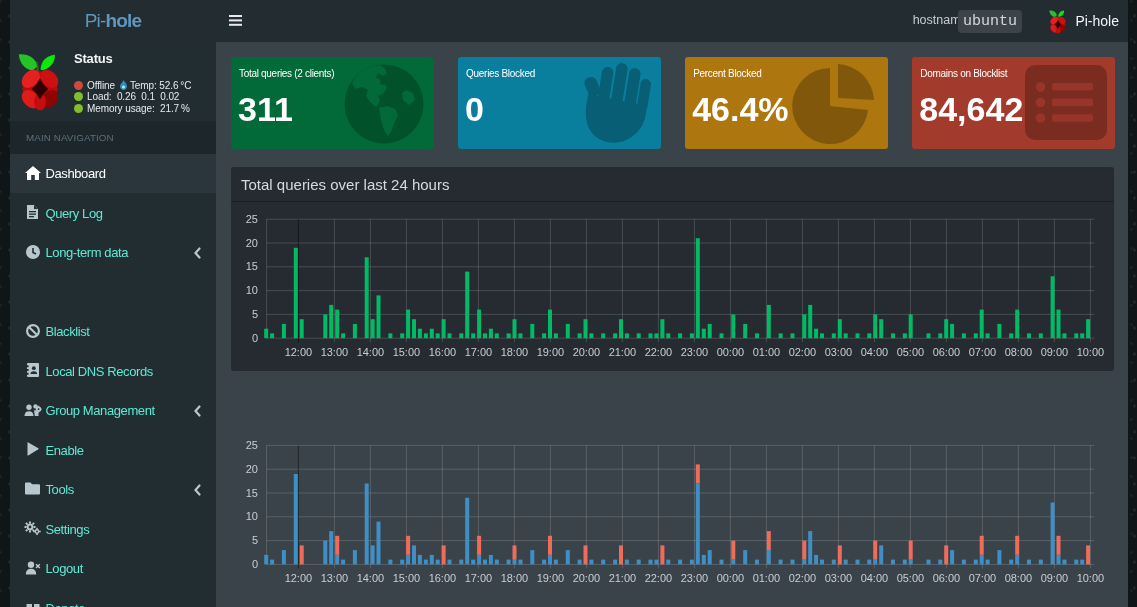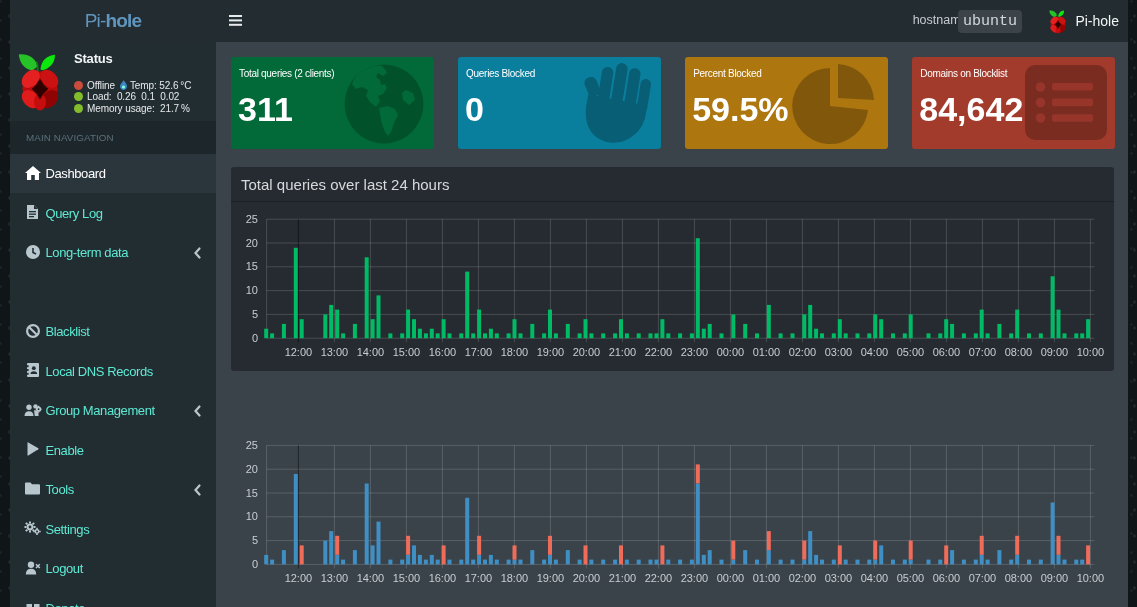--- a/index.html
+++ b/index.html
@@ -236,21 +236,21 @@
       <div class="n">0</div>
     </div>
   <div class="ibox" style="left:675.2px;background:#ad760f">
       <svg style="position:absolute;right:10px;top:3px" width="86" height="86" viewBox="0 0 86 86">
 <g fill="#000" opacity="0.25">
 <path d="M38 8 A38 38 0 1 0 76 50 L38 46 Z"></path>
 <path d="M46 4 A38 38 0 0 1 82 40 L46 38 Z"></path>
 </g>
       </svg>
       <div class="t">Percent Blocked</div>
-      <div class="n">59.5%</div>
+      <div class="n">46.4%</div>
     </div>
   <div class="ibox" style="left:902.3px;background:#a33b2d">
       <svg style="position:absolute;right:8px;top:8px" width="82" height="75" viewBox="0 0 82 75">
 <rect x="0" y="0" width="82" height="75" rx="10" fill="rgba(0,0,0,0.25)"></rect>
 <g fill="#97352a">
 <circle cx="15.5" cy="22" r="4.8"></circle>
           <circle cx="15.5" cy="37.5" r="4.8"></circle>
           <circle cx="15.5" cy="53" r="4.8"></circle>
 <rect x="27" y="18" width="41" height="7.6" rx="2"></rect>
           <rect x="27" y="33.6" width="41" height="7.6" rx="2"></rect>

